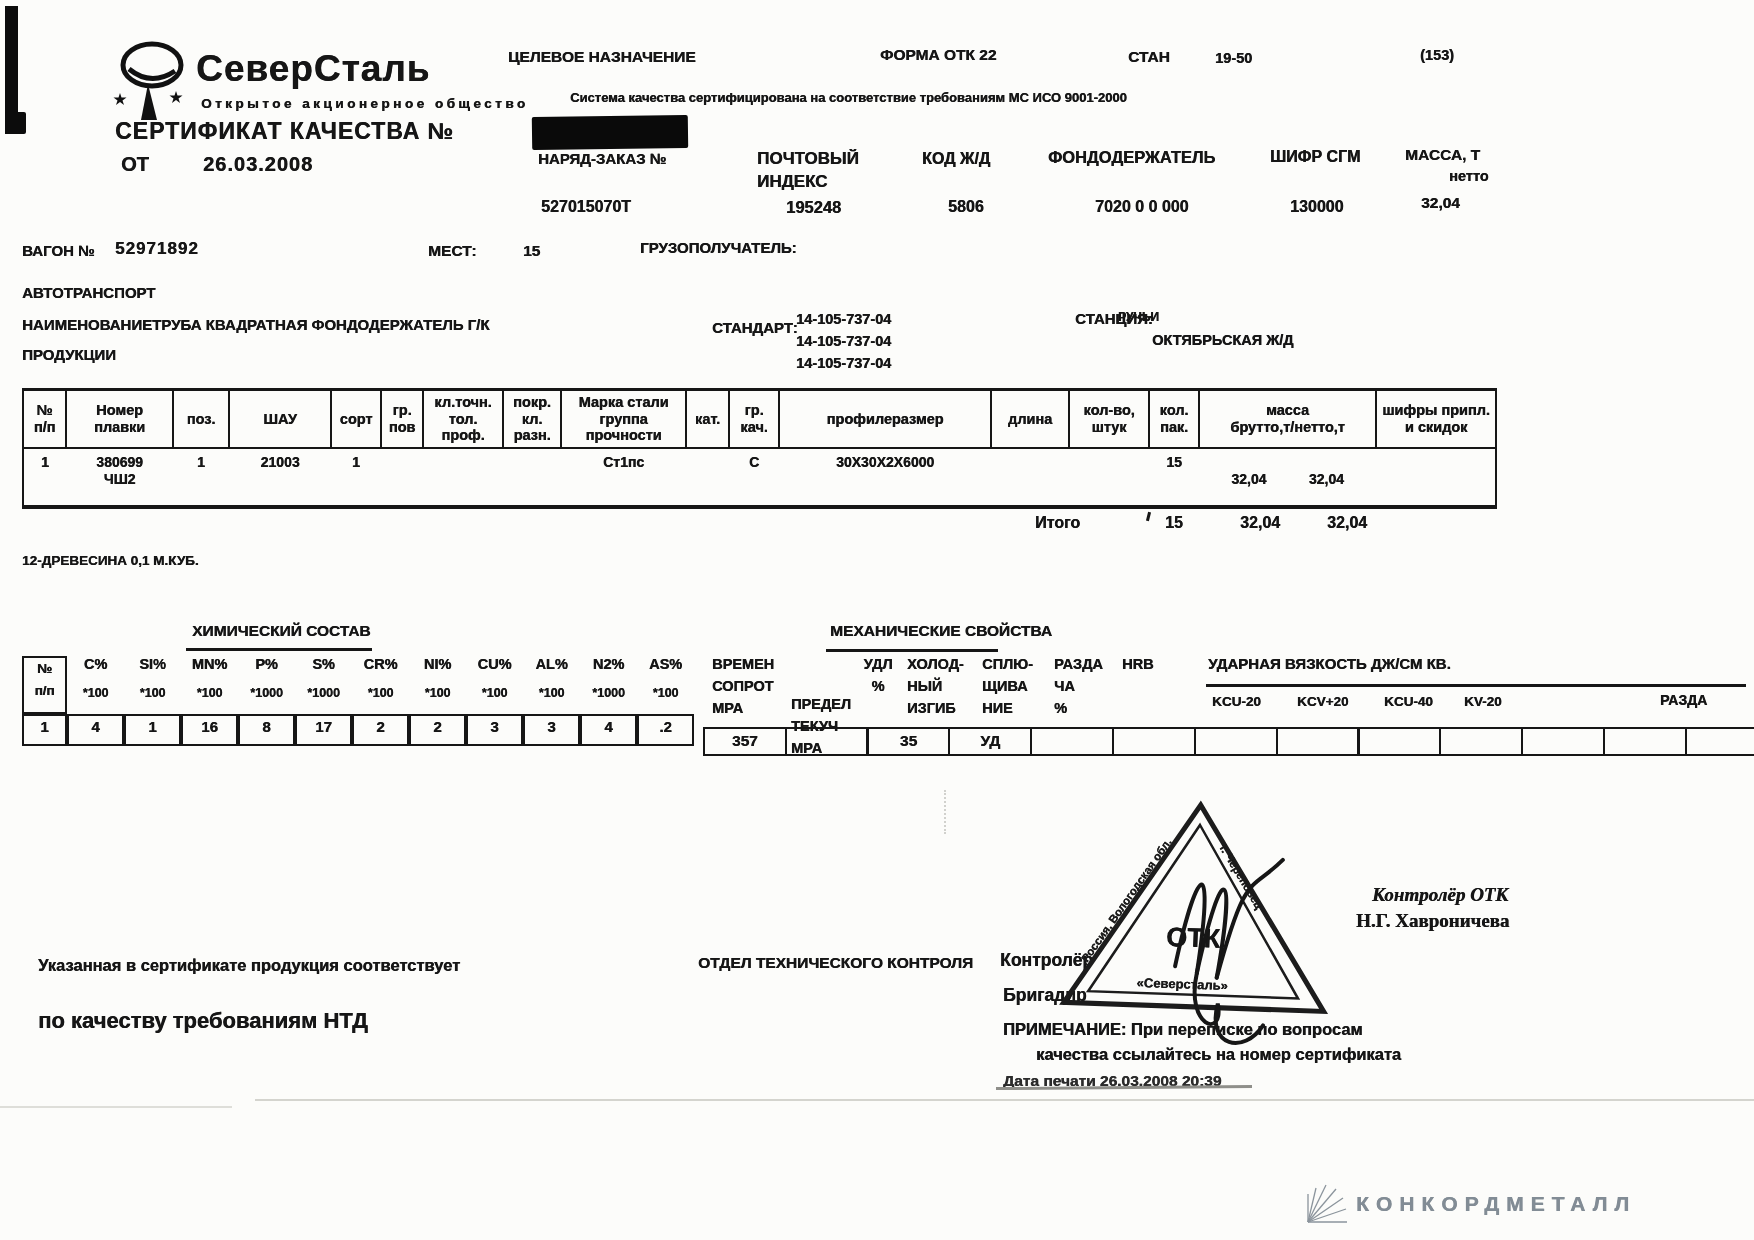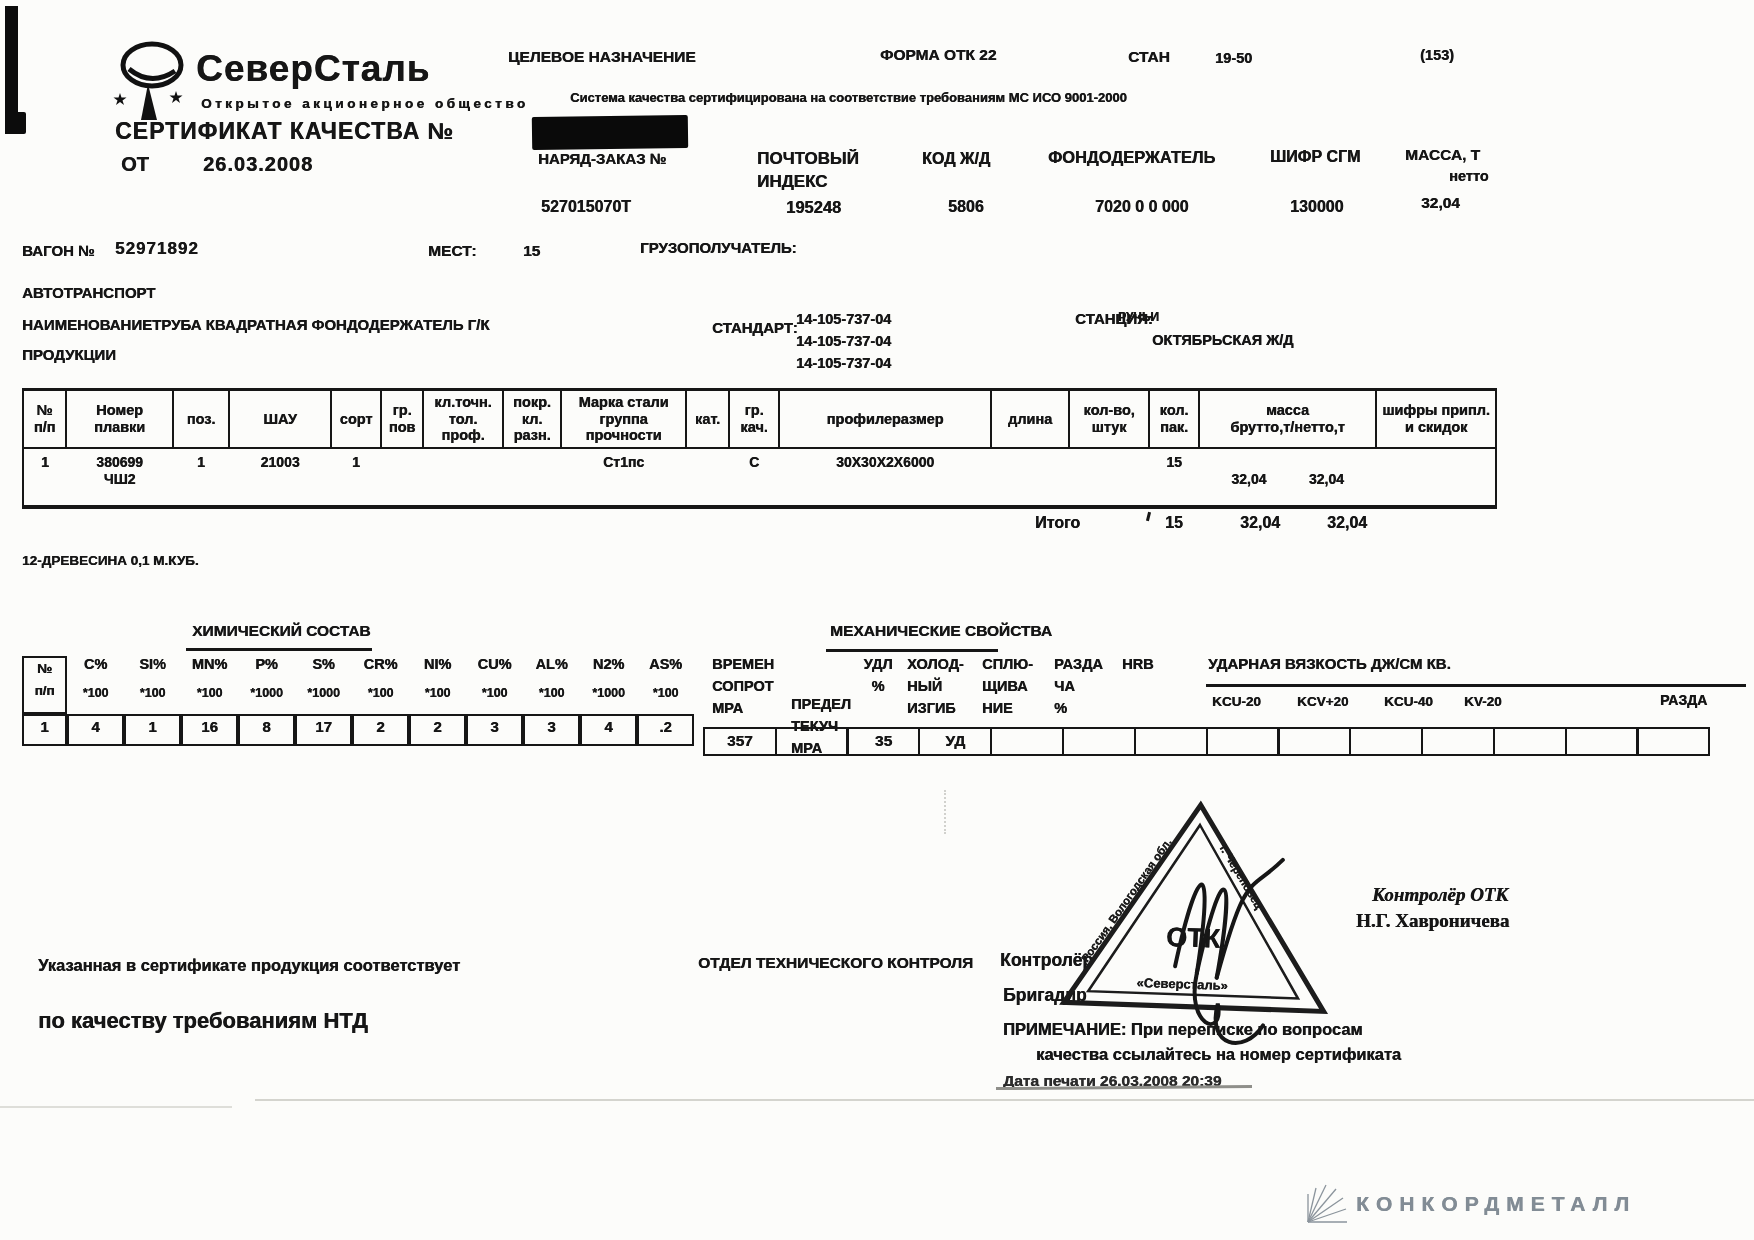--- a/index.html
+++ b/index.html
@@ -21,21 +21,21 @@
   .mass-cell{display:flex;justify-content:space-around;padding:0 10px;}
   
   .chem-grid{display:grid;grid-template-columns:45px repeat(11,57px);}
   .chem-el{font-size:14.5px;text-align:center;height:26px;}
   .chem-mult{font-size:12.5px;text-align:center;height:28px;padding-top:4px;}
   .chem-num{grid-row:1/3;border:2.5px solid #161616;text-align:center;font-size:13.5px;line-height:1.6;}
   .chem-val{border:2.2px solid #161616;text-align:center;font-size:15px;height:26px;padding-top:2px;}
   
   .mech-h{font-size:14.5px;line-height:22px;white-space:pre-line;}
   .mech-cells{display:flex;}
-  .mech-cells div{width:74px;height:29px;border:2.2px solid #161616;margin-left:-2.2px;
+  .mech-cells div{width:84px;height:29px;border:2.2px solid #161616;margin-left:-2.2px;
     text-align:center;font-size:15.5px;padding-top:3px;box-sizing:border-box;}
   .underline-bar{background:#161616;height:2.5px;}
   .scanline{background:#c9c9c3;}
 </style>
 </head>
 <body>
 
 <div class="page ink">
 
   <div class="abs" style="left:5px;top:6px;width:13px;height:128px;background:#0c0c0c;"></div>

